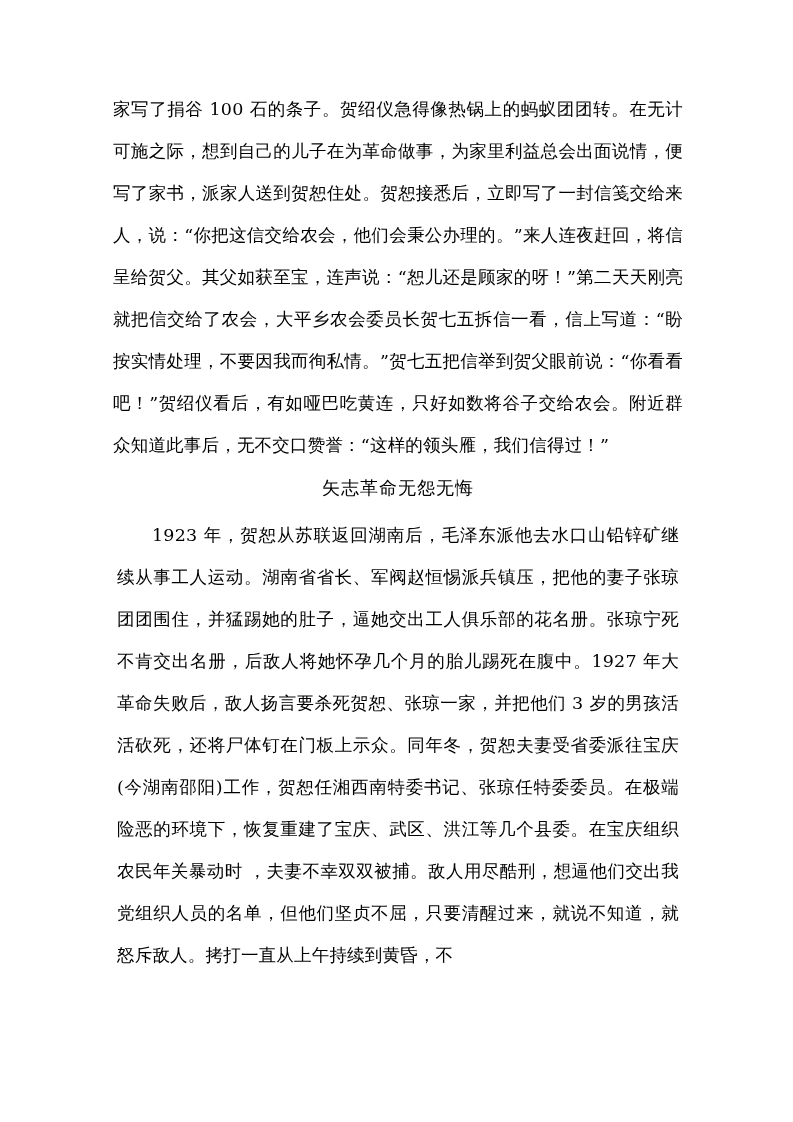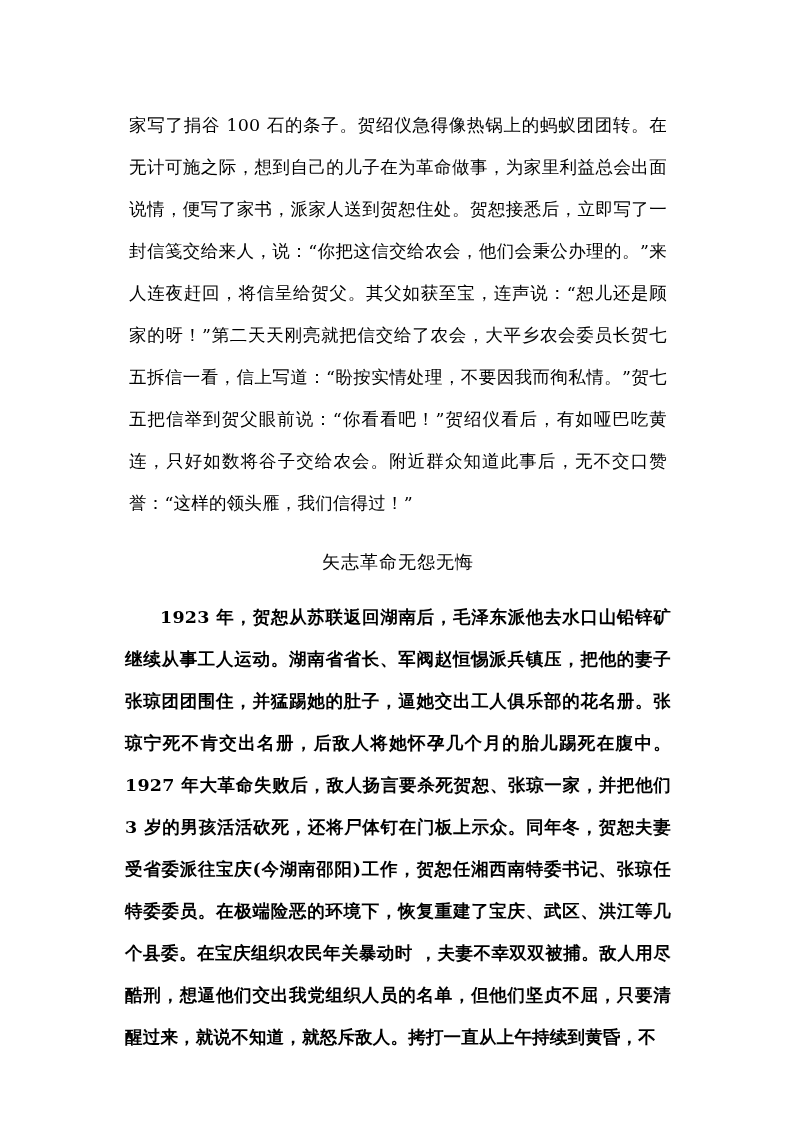--- a/index.html
+++ b/index.html
@@ -25,27 +25,26 @@
     padding: 88px 110px 70px 113px;
   }
   .doc-body {
     font-size: 17.5px;
     line-height: 42px;
     text-align: justify;
     text-justify: inter-ideograph;
     letter-spacing: 0.2px;
   }
   p.para {
-    margin: 16px;
+    margin: 0;
     text-indent: 0;
   }
   p.indent2 {
-    margin: 12px;
+    margin: 4px;
     text-indent: 2em;
-    font-weight: bold;
   }
   h2.section-heading {
     margin: 0;
     font-size: 18px;
     line-height: 44px;
     font-weight: normal;
     text-align: center;
     letter-spacing: 1px;
   }
 </style>

